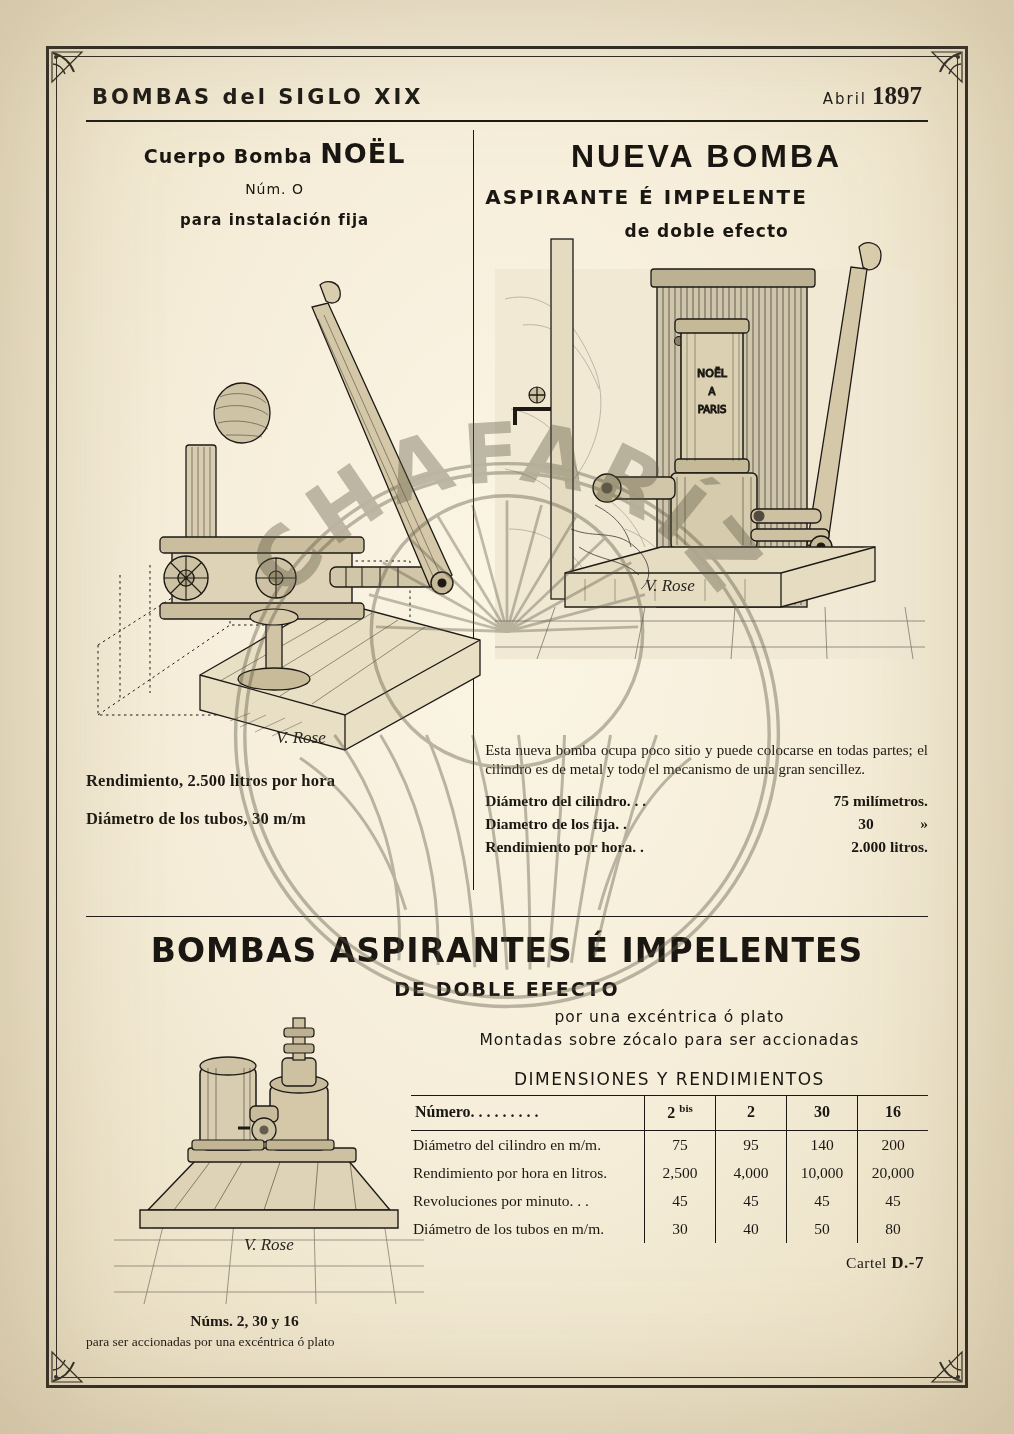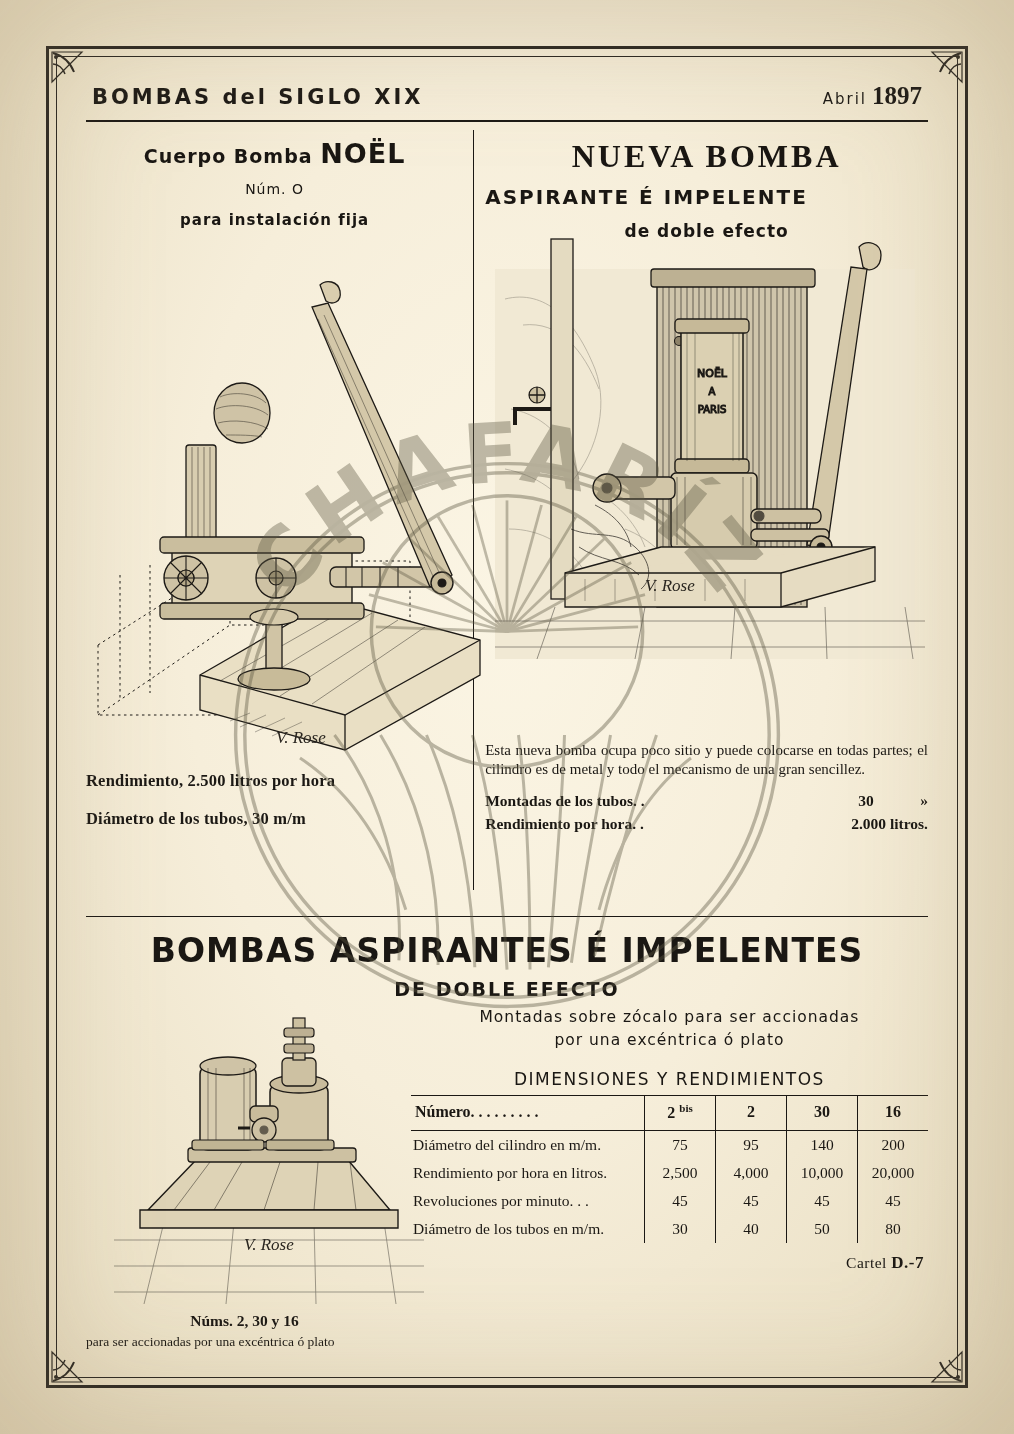--- a/index.html
+++ b/index.html
@@ -131,21 +131,21 @@
     text-align: center;
     font-family: "DejaVu Sans", sans-serif;
     font-size: 15px;
     font-weight: bold;
     letter-spacing: 1px;
     margin-top: 14px;
   }
 
   .hr-1 {
     text-align: center;
-    font-family: Liberation Serif, serif;
+    font-family: Liberation Sans, sans-serif;
     font-size: 32px;
     font-weight: bold;
     letter-spacing: 3px;
   }
   .hr-2 {
     text-align: left;
     font-family: "DejaVu Sans", sans-serif;
     font-size: 20px;
     font-weight: bold;
     letter-spacing: 2px;
@@ -526,21 +526,25 @@
               </g>
             </g>
             <text class="sig" x="170" y="362" font-size="20" font-style="italic" font-family="Liberation Serif, serif" fill="#2a2620">V. Rose</text>
           </svg>
         </div>
 
         <div class="body-text">Esta nueva bomba ocupa poco sitio y puede colocarse en todas partes; el cilindro es de metal y todo el mecanismo de una gran sencillez.</div>
 
         <div style="margin-top:10px;">
           <div class="spec-row">
-            <span class="lab">Montadas de los tubos. .</span>
+            <span class="lab">Diámetro del cilindro. . .</span>
+            <span class="val">75 milímetros.</span>
+          </div>
+          <div class="spec-row">
+            <span class="lab">Diametro de los fija. .</span>
             <span class="val">30            »</span>
           </div>
           <div class="spec-row">
             <span class="lab">Rendimiento por hora. .</span>
             <span class="val">2.000 litros.</span>
           </div>
         </div>
       </div>
     </div>
 
@@ -594,22 +598,22 @@
               <rect x="162" y="130" width="68" height="10" rx="3" fill="#c1b594" stroke="#1d1a16" stroke-width="1.2"></rect>
             </g>
             <text class="sig" x="140" y="240" font-size="18" font-style="italic" font-family="Liberation Serif, serif" fill="#2a2620">V. Rose</text>
           </svg>
         </div>
         <div class="cap-bold">Núms. 2, 30 y 16</div>
         <div class="cap-small">para ser accionadas por una excéntrica ó plato</div>
       </div>
 
       <div class="bot-right">
+        <div class="mount-line">por una excéntrica ó plato</div>
         <div class="mount-line">Montadas sobre zócalo para ser accionadas</div>
-        <div class="mount-line">por una excéntrica ó plato</div>
 
         <div class="dim-title">DIMENSIONES Y RENDIMIENTOS</div>
 
         <table class="dims">
           <thead>
             <tr class="hdr-rule-top hdr-rule-bot">
               <th class="lab">Número. . . . . . . . .</th>
               <th class="num"><span>2 <span class="sup">bis</span></span></th>
               <th class="num">2</th>
               <th class="num">30</th>

